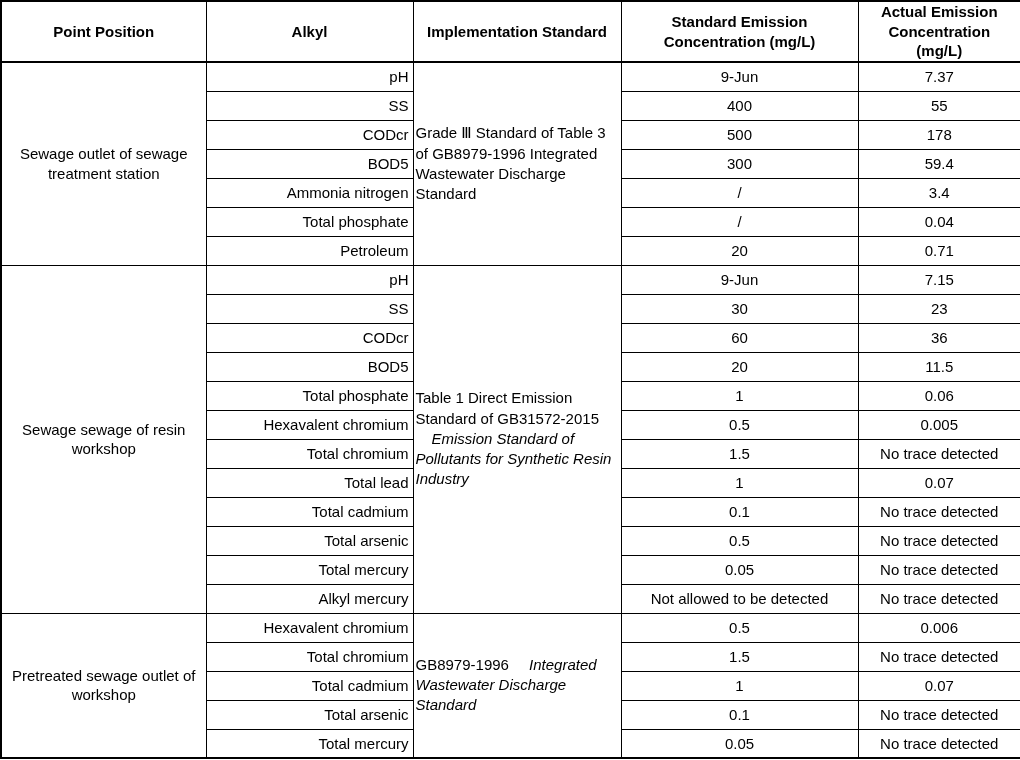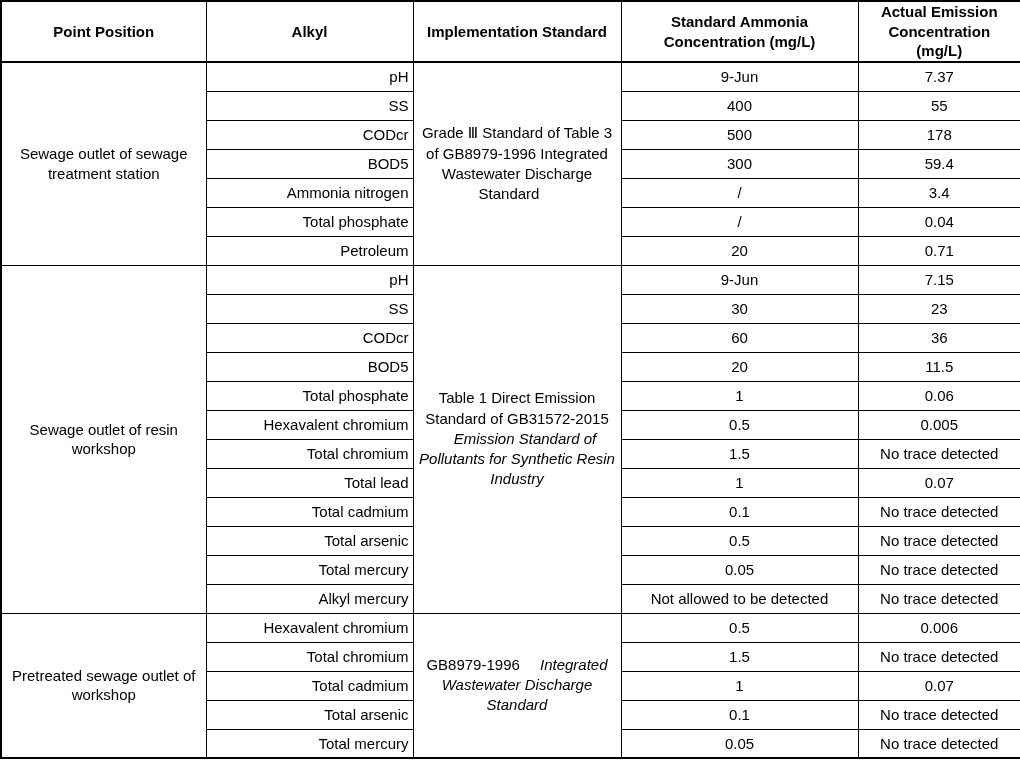--- a/index.html
+++ b/index.html
@@ -27,40 +27,40 @@
     text-align: center;
     height: 61px;
     line-height: 1.3;
     border-bottom: 2px solid #000;
     padding: 0 8px;
   }
   tr.data-row { height: 29px; }
   td.cell-item { text-align: right; }
   td.cell-center { text-align: center; margin-left: 32px; }
   td.cell-position { text-align: center; line-height: 1.3; padding: 0 6px; }
-  td.cell-standard-doc { text-align: center; line-height: 1.35; padding: 0 2px; }
+  td.cell-standard-doc { text-align: left; line-height: 1.35; padding: 0 2px; }
   .italic { font-style: italic; margin-left: 16px; }
 </style>
 </head>
 <body>
 
 <table class="emission-table">
   <colgroup>
     <col style="width:205px">
     <col style="width:207px">
     <col style="width:208px">
     <col style="width:237px">
     <col style="width:163px">
   </colgroup>
   <thead>
     <tr>
       <th>Point Position</th>
       <th>Alkyl</th>
       <th>Implementation Standard</th>
-      <th>Standard Ammonia Concentration (mg/L)</th>
+      <th>Standard Emission Concentration (mg/L)</th>
       <th>Actual Emission Concentration (mg/L)</th>
     </tr>
   </thead>
   <tbody>
 
     <tr class="data-row">
       <td class="cell-position" rowspan="7">Sewage outlet of sewage treatment station</td>
       <td class="cell-item">pH</td>
       <td class="cell-standard-doc" rowspan="7"><span>Grade Ⅲ Standard of Table 3 of GB8979-1996 Integrated Wastewater Discharge Standard</span><span class="italic"></span></td>
       <td class="cell-center">9-Jun</td>
@@ -91,21 +91,21 @@
       <td class="cell-center">/</td>
       <td class="cell-center">0.04</td>
     </tr>
     <tr class="data-row">
       <td class="cell-item">Petroleum</td>
       <td class="cell-center">20</td>
       <td class="cell-center">0.71</td>
     </tr>
 
     <tr class="data-row">
-      <td class="cell-position" rowspan="12">Sewage outlet of resin workshop</td>
+      <td class="cell-position" rowspan="12">Sewage sewage of resin workshop</td>
       <td class="cell-item">pH</td>
       <td class="cell-standard-doc" rowspan="12"><span>Table 1 Direct Emission Standard of GB31572-2015 </span><span class="italic">Emission Standard of Pollutants for Synthetic Resin Industry</span></td>
       <td class="cell-center">9-Jun</td>
       <td class="cell-center">7.15</td>
     </tr>
     <tr class="data-row">
       <td class="cell-item">SS</td>
       <td class="cell-center">30</td>
       <td class="cell-center">23</td>
     </tr>

